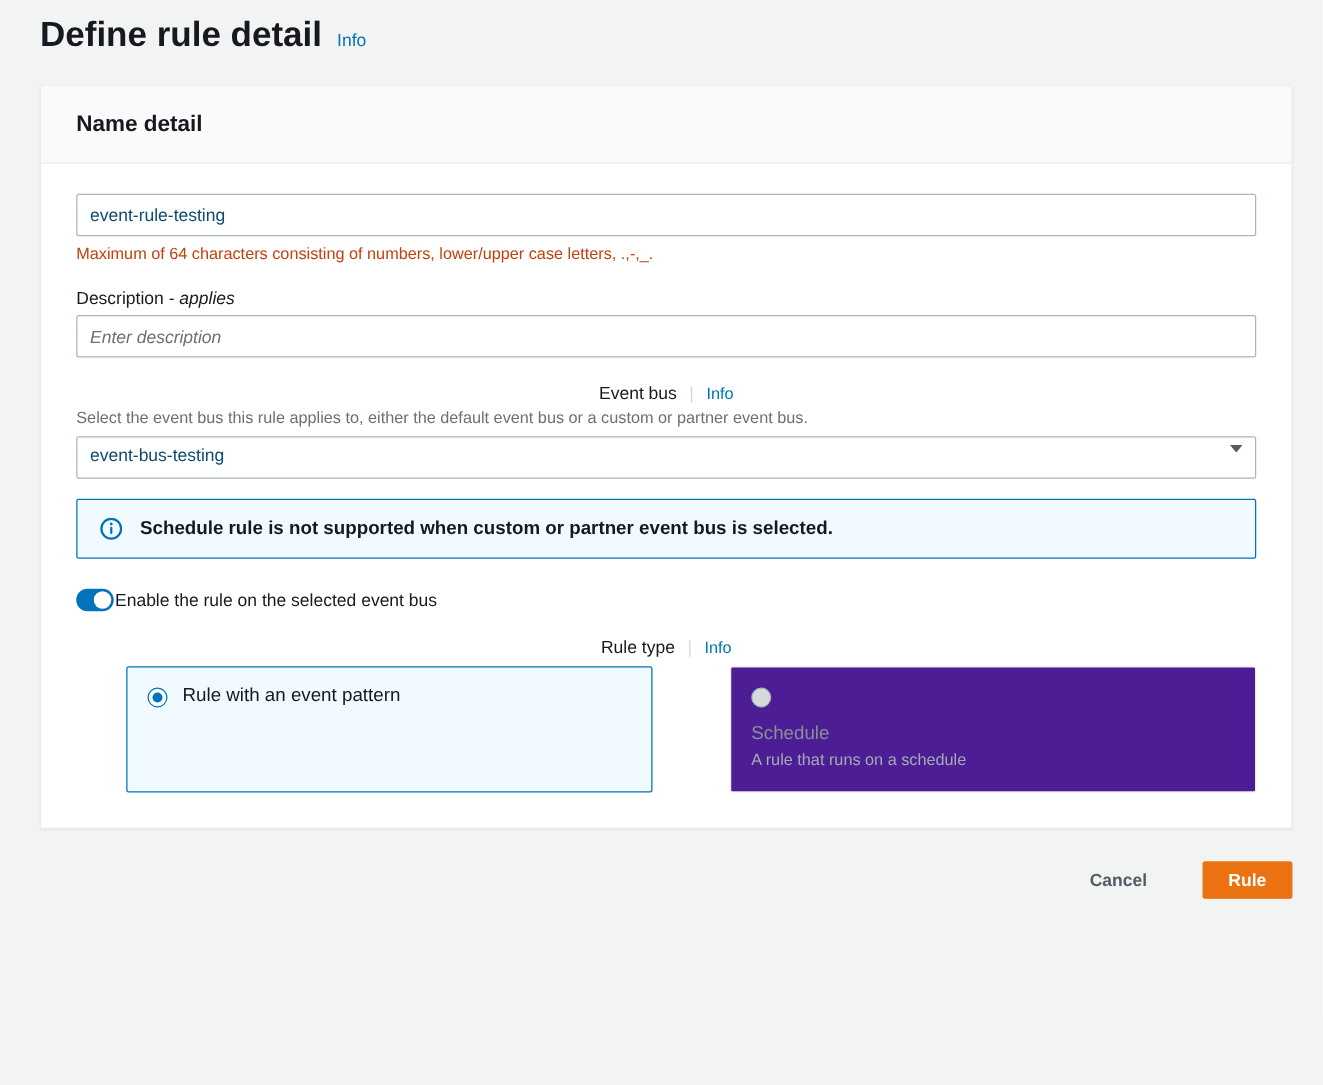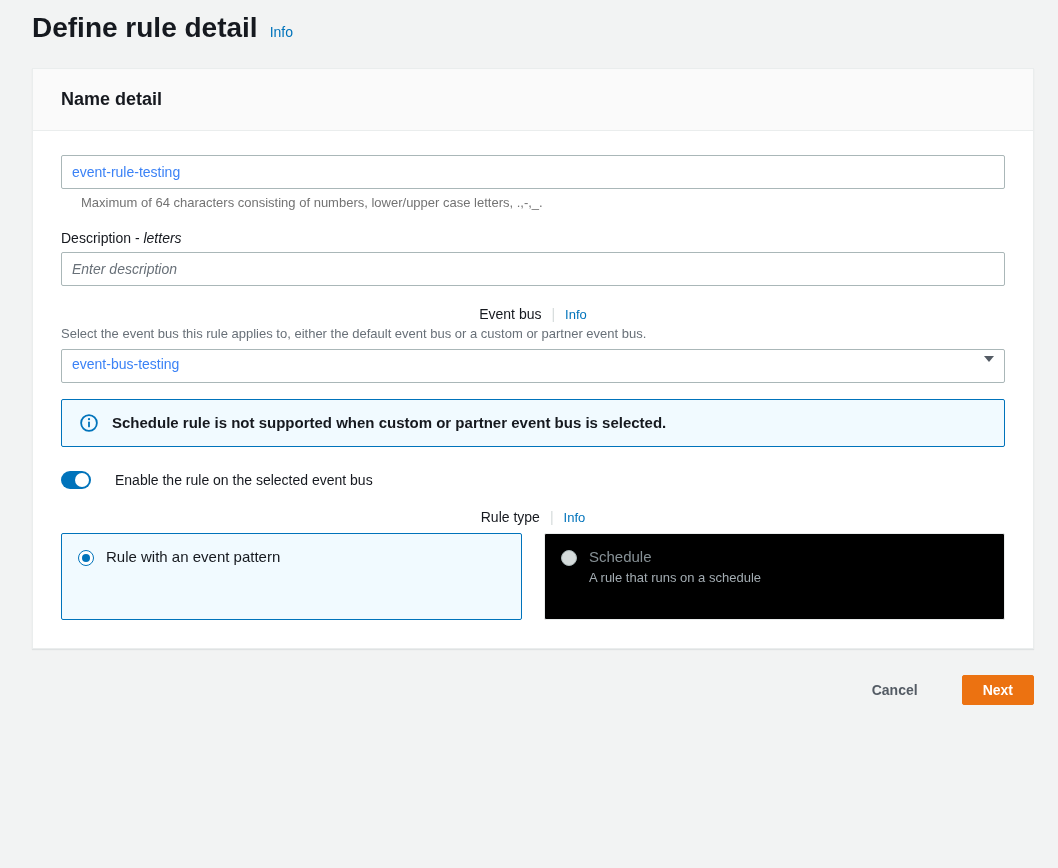--- a/index.html
+++ b/index.html
@@ -75,37 +75,36 @@
     align-items: center;
     gap: 10px;
     margin-bottom: 4px;
     justify-content: center;
   }
   .label-row .sep {
     color: #d5dbdb;
   }
   .hint {
     font-size: 13px;
-    color: #737373;
+    color: #c2410c;
     margin-top: 6px;
-    margin-left: 20px;
   }
   .hint-below-label {
     font-size: 13px;
     color: #687078;
     margin: 2px 0 8px 0;
   }
   input[type=text].awsui-input, .awsui-select {
     width: 100%;
     font-size: 14px;
     padding: 6px 10px;
     border: 1px solid #aab7b8;
     border-radius: 2px;
     background: #ffffff;
-    color: #3b82f6;
+    color: #0c4a6e;
     height: 34px;
   }
   input[type=text].awsui-input::placeholder {
     color: #687078;
     font-style: italic;
   }
   .awsui-select {
     display: flex;
     align-items: flex-start;
     justify-content: space-between;
@@ -133,21 +132,21 @@
     display: inline-flex;
   }
   .alert-info .msg {
     font-size: 15px;
     font-weight: 600;
     color: #16191f;
   }
   .toggle-row {
     display: flex;
     align-items: center;
-    gap: 24px;
+    gap: 1px;
     margin: 24px 0 20px 0;
   }
   .toggle {
     width: 30px;
     height: 18px;
     background: #0073bb;
     border-radius: 9px;
     position: relative;
     cursor: pointer;
     flex-shrink: 0;
@@ -163,34 +162,36 @@
   }
   .tiles {
     display: flex;
     gap: 22px;
     margin-top: 8px;
   }
   .tile {
     flex: 1;
     border: 1px solid #aab7b8;
     border-radius: 2px;
-    padding: 14px 16px 32px 16px;
+    padding: 14px 16px 16px 16px;
     display: flex;
     gap: 12px;
     cursor: pointer;
     background: #ffffff;
+    margin-left: 40px;
   }
   .tile.selected {
     border-color: #0073bb;
     background: #f1faff;
   }
   .tile.disabled {
-    background: #000000;
+    background: #4c1d95;
     border-color: #eaeded;
     cursor: not-allowed;
+    flex-direction: column;
   }
   .tile .radio {
     width: 16px; height: 16px;
     border: 1px solid #687078;
     border-radius: 50%;
     margin-top: 2px;
     flex-shrink: 0;
     position: relative;
     background: #ffffff;
   }
@@ -270,21 +271,21 @@
     </div>
     <div class="panel-body">
 
       <div class="form-group">
         <input type="text" class="awsui-input" value="event-rule-testing" style="">
         <div class="hint">Maximum of 64 characters consisting of numbers, lower/upper case letters, .,-,_.</div>
       </div>
 
       <div class="form-group">
         <label class="form-label">
-          <span>Description - </span><span class="optional">letters</span>
+          <span>Description - </span><span class="optional">applies</span>
         </label>
         <input type="text" class="awsui-input" placeholder="Enter description" style="">
       </div>
 
       <div class="form-group">
         <div class="label-row">
           <span class="form-label" style="margin-bottom:0">Event bus</span>
           <span class="sep">|</span>
           <span class="info-link small">Info</span>
         </div>
@@ -335,16 +336,16 @@
             </div>
           </div>
         </div>
       </div>
 
     </div>
   </div>
 
   <div class="footer-actions">
     <button class="btn btn-link">Cancel</button>
-    <button class="btn btn-primary">Next</button>
+    <button class="btn btn-primary">Rule</button>
   </div>
 
 </div>
 
 </body></html>

